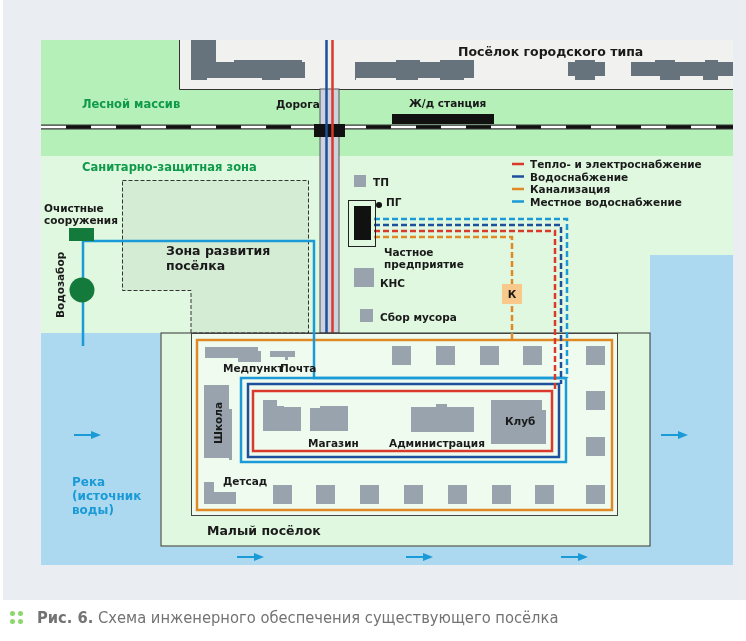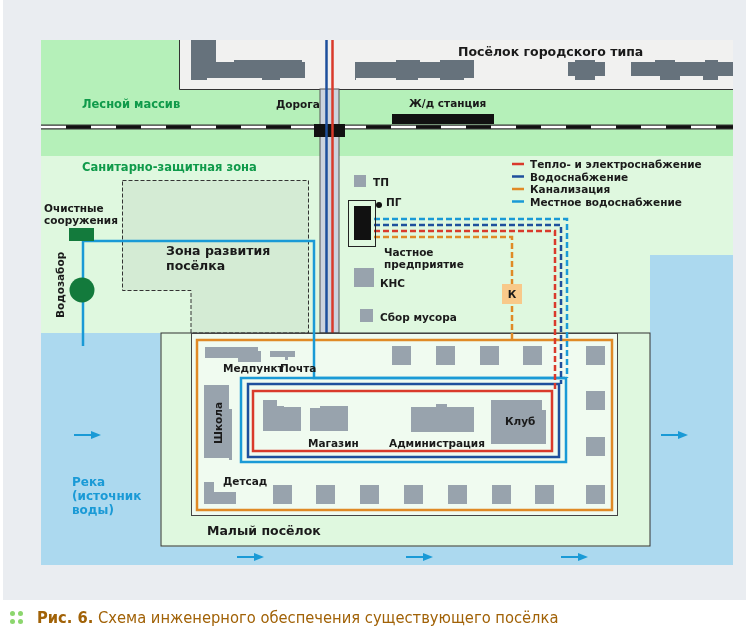--- a/index.html
+++ b/index.html
@@ -2,21 +2,21 @@
 <html><head>
 <meta charset="utf-8">
 <style>
   html, body { margin:0; padding:0; background:#ffffff; }
   body { width:746px; height:641px; position:relative; overflow:hidden; font-family:"DejaVu Sans", sans-serif; }
   #diagram { position:absolute; left:0; top:0; }
   .lbl { font-family:"DejaVu Sans", sans-serif; font-weight:bold; font-size:10.5px; fill:#1a1a1a; }
   .lbl-green { fill:#0f9a4a; font-size:11.5px; }
   .lbl-blue { fill:#1a9ad6; font-size:12px; }
   .lbl-big { font-size:12.5px; }
-  #caption { position:absolute; left:0; top:603px; height:28px; display:flex; align-items:center; font-family:"DejaVu Sans", sans-serif; font-size:16px; color:#a16207;justify-content:space-between; }
+  #caption { position:absolute; left:0; top:603px; height:28px; display:flex; align-items:center; font-family:"DejaVu Sans", sans-serif; font-size:16px; color:#737373;justify-content:space-between; }
   #caption .dots { display:inline-grid; grid-template-columns:5px 5px; grid-gap:3px; margin:0 14px 0 10px; }
   #caption .dots span { width:5px; height:5px; border-radius:50%; background:#8cd66e; display:block; }
   #caption .num { font-weight:bold; margin-right:5px; }
   #caption .text { transform:scaleX(0.92); transform-origin:left center; white-space:nowrap; }
 </style>
 </head>
 <body>
 
 <svg id="diagram" width="746" height="600" viewBox="0 0 746 600">
 

